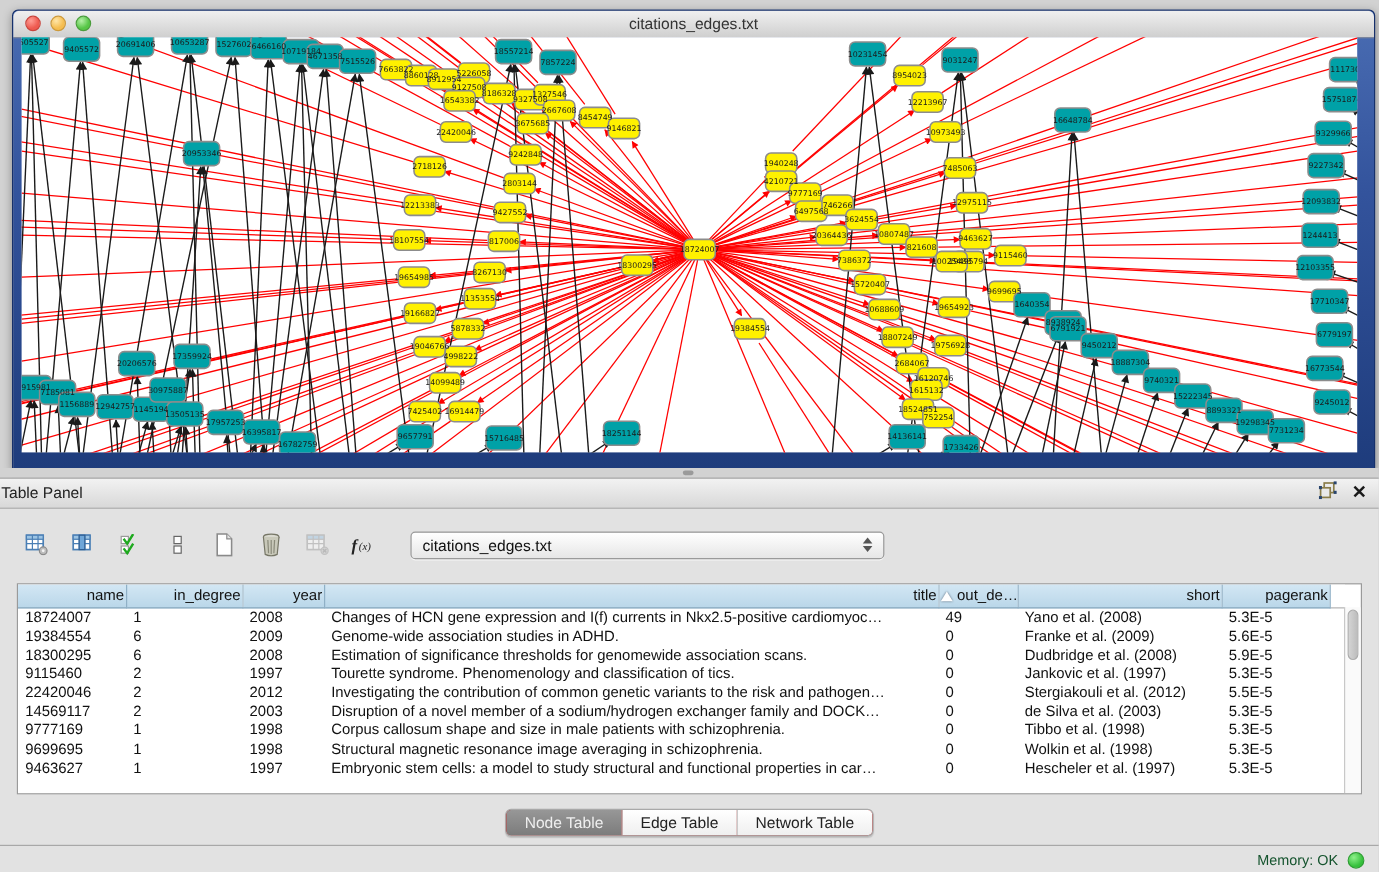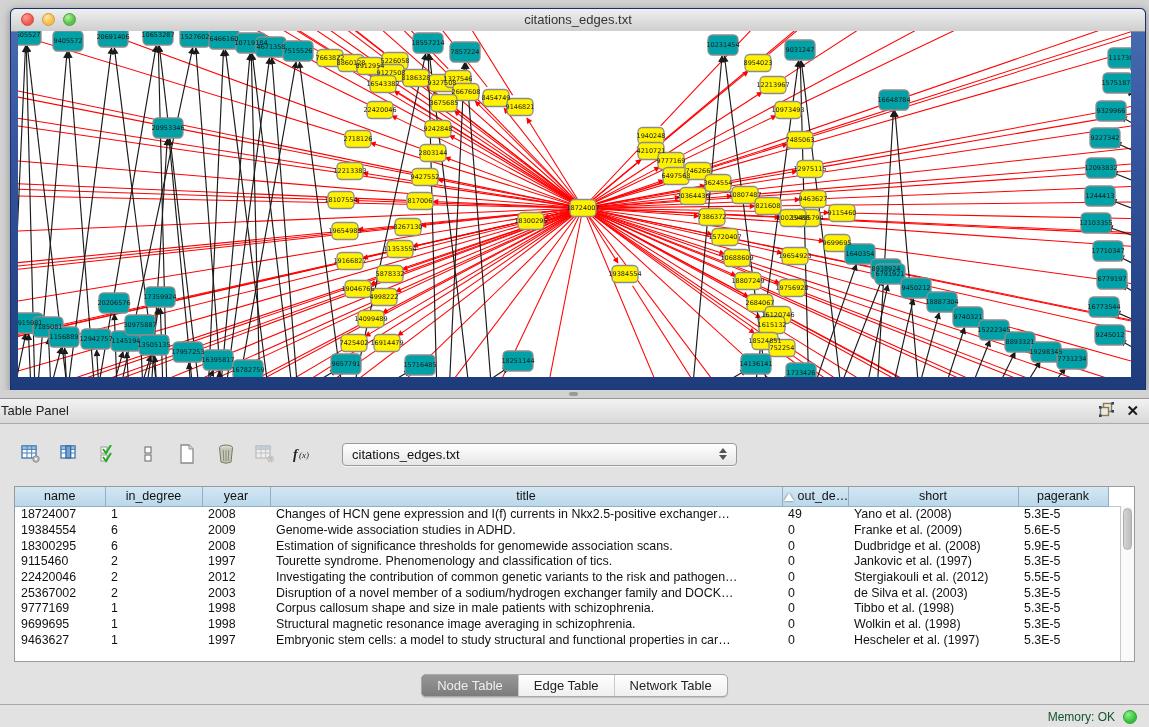--- a/index.html
+++ b/index.html
@@ -46,21 +46,21 @@
   .combo .combo-arrows{position:absolute;right:9px;top:4px;}
   .combo .arr{width:0;height:0;border-left:4px solid transparent;border-right:4px solid transparent;}
   .combo .arr.up{border-bottom:5px solid #555;margin-bottom:2px;}
   .combo .arr.down{border-top:5px solid #555;}
 
   .tablewrap{position:relative;margin:12px 14px 0 14px;height:176px;background:#fff;
     border:1px solid #9a9a9a;box-sizing:border-box;overflow:hidden;}
   table.data{border-collapse:collapse;table-layout:fixed;width:1106px;}
   table.data th{height:19px;box-sizing:border-box;font-weight:normal;font-size:12.5px;color:#111;
     background:linear-gradient(180deg,#D3E7F4,#BAD7E9);
-    border-right:1px solid #8FB0C6;border-bottom:1px solid #8FB0C6;text-align:center;
+    border-right:1px solid #8FB0C6;border-bottom:1px solid #8FB0C6;text-align:right;
     overflow:hidden;white-space:nowrap;}
   table.data th.filler{background:#fff;border-right:none;border-bottom:1px solid #C5C5C5;}
   table.data td{height:15.7px;font-size:12.4px;color:#111;white-space:nowrap;overflow:hidden;
     padding:0 4px 0 6px;}
   td.c-short{text-align:left;}
   .sort-tri{display:inline-block;width:0;height:0;border-left:5px solid transparent;
     border-right:5px solid transparent;border-bottom:8px solid #fff;
     -webkit-filter:drop-shadow(0 0 1px #567);filter:drop-shadow(0 0 1px #567);
     vertical-align:-1px;margin-right:4px;}
   .vscroll{position:absolute;top:19px;right:0;bottom:0;width:13px;background:#FAFAFA;border-left:1px solid #C8C8C8;}
@@ -709,21 +709,21 @@
             <th>short</th>
             <th>pagerank</th>
             <th class="filler"></th>
           </tr>
         </thead>
       <tbody id="tbl-body">
           <tr>
             <td class="c-name">18724007</td>
             <td class="c-in_degree">1</td>
             <td class="c-year">2008</td>
-            <td class="c-title">Changes of HCN gene expression and I(f) currents in Nkx2.5-positive exchanger…</td>
+            <td class="c-title">Changes of HCN gene expression and I(f) currents in Nkx2.5-positive cardiomyoc…</td>
             <td class="c-out_degree">49</td>
             <td class="c-short">Yano et al. (2008)</td>
             <td class="c-pagerank">5.3E-5</td>
             <td></td>
           </tr>
           <tr>
             <td class="c-name">19384554</td>
             <td class="c-in_degree">6</td>
             <td class="c-year">2009</td>
             <td class="c-title">Genome-wide association studies in ADHD.</td>
@@ -756,21 +756,21 @@
             <td class="c-name">22420046</td>
             <td class="c-in_degree">2</td>
             <td class="c-year">2012</td>
             <td class="c-title">Investigating the contribution of common genetic variants to the risk and pathogen…</td>
             <td class="c-out_degree">0</td>
             <td class="c-short">Stergiakouli et al. (2012)</td>
             <td class="c-pagerank">5.5E-5</td>
             <td></td>
           </tr>
           <tr>
-            <td class="c-name">25367002</td>
+            <td class="c-name">14569117</td>
             <td class="c-in_degree">2</td>
             <td class="c-year">2003</td>
             <td class="c-title">Disruption of a novel member of a sodium/hydrogen exchanger family and DOCK…</td>
             <td class="c-out_degree">0</td>
             <td class="c-short">de Silva et al. (2003)</td>
             <td class="c-pagerank">5.3E-5</td>
             <td></td>
           </tr>
           <tr>
             <td class="c-name">9777169</td>

